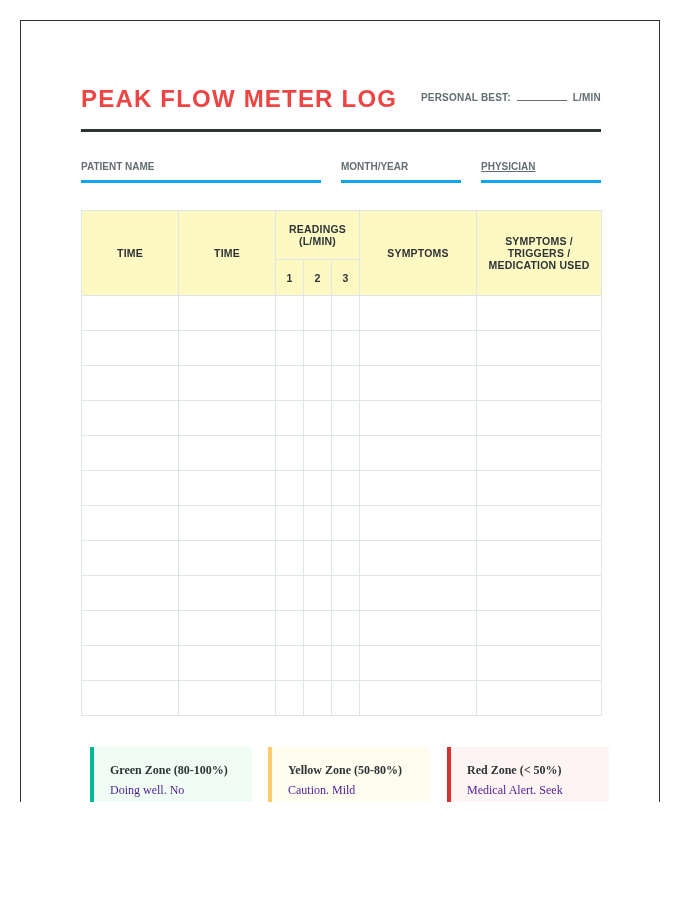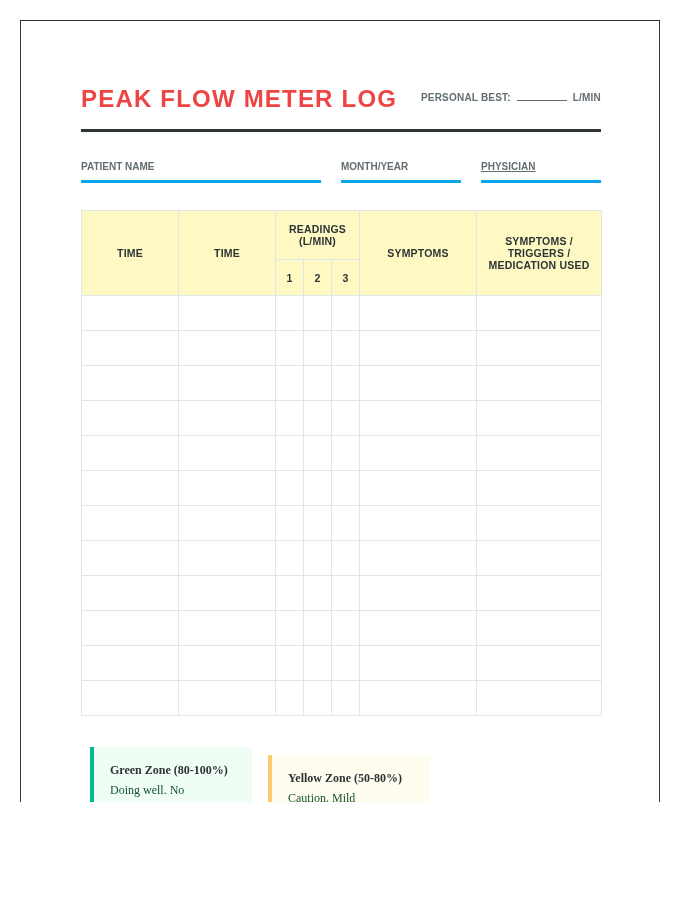--- a/index.html
+++ b/index.html
@@ -16,21 +16,21 @@
     .f-phys { left: 400px; width: 120px; text-decoration: underline; }
     table.log { position: absolute; left: 60px; top: 189px; width: 520px; border-collapse: collapse; table-layout: fixed; }
     table.log th, table.log td { border: 1px solid #dfe6e9; padding: 0; }
     table.log th { background: #fef9c3; font-size: 10.5px; font-weight: bold; color: #2d3436; text-align: center; letter-spacing: 0.2px; line-height: 12px; }
     table.log tr.h1 th { height: 48px; }
     table.log tr.h2 th { height: 35px; }
     table.log td { height: 34px; }
     .zones { position: absolute; left: 69px; top: 726px; width: 522px; height: 60px; font-family: Liberation Serif, serif; }
     .zone { position: absolute; top: 0; width: 162px; height: 60px; box-sizing: border-box; border-left: 4px solid; padding: 16px 0 0 16px; }
     .zone .zt { font-size: 12px; font-weight: bold; color: #2d3436; }
-    .zone .zd { font-size: 12px; color: #14532d; margin-top: 5px; }
+    .zone .zd { font-size: 12px; color: #4c1d95; margin-top: 5px; }
   </style>
 </head>
 <body>
 
 <div class="page">
   <div class="header">
     <div class="title">PEAK FLOW METER LOG</div>
     <div class="pb">
       <span>PERSONAL BEST:</span>
       <span class="blank"></span>
@@ -178,18 +178,22 @@
           <td></td>
         </tr>
       </tbody>
   </table>
 
   <div class="zones">
     <div class="zone" style="left: 0px; border-left-color: rgb(0, 184, 148); background: rgb(239, 253, 245);">
       <div class="zt">Green Zone (80-100%)</div>
       <div class="zd">Doing well. No</div>
     </div>
-    <div class="zone" style="left: 178px; border-left-color: rgb(253, 203, 110); background: rgb(255, 252, 240); margin-top: 8px;">
+    <div class="zone" style="left: 178px; border-left-color: rgb(253, 203, 110); background: rgb(255, 252, 240);">
       <div class="zt">Yellow Zone (50-80%)</div>
       <div class="zd">Caution. Mild</div>
+    </div>
+    <div class="zone" style="left: 357px; border-left-color: rgb(214, 48, 49); background: rgb(255, 244, 244);">
+      <div class="zt">Red Zone (&lt; 50%)</div>
+      <div class="zd">Medical Alert. Seek</div>
     </div>
   </div>
 </div>
 
 </body></html>

